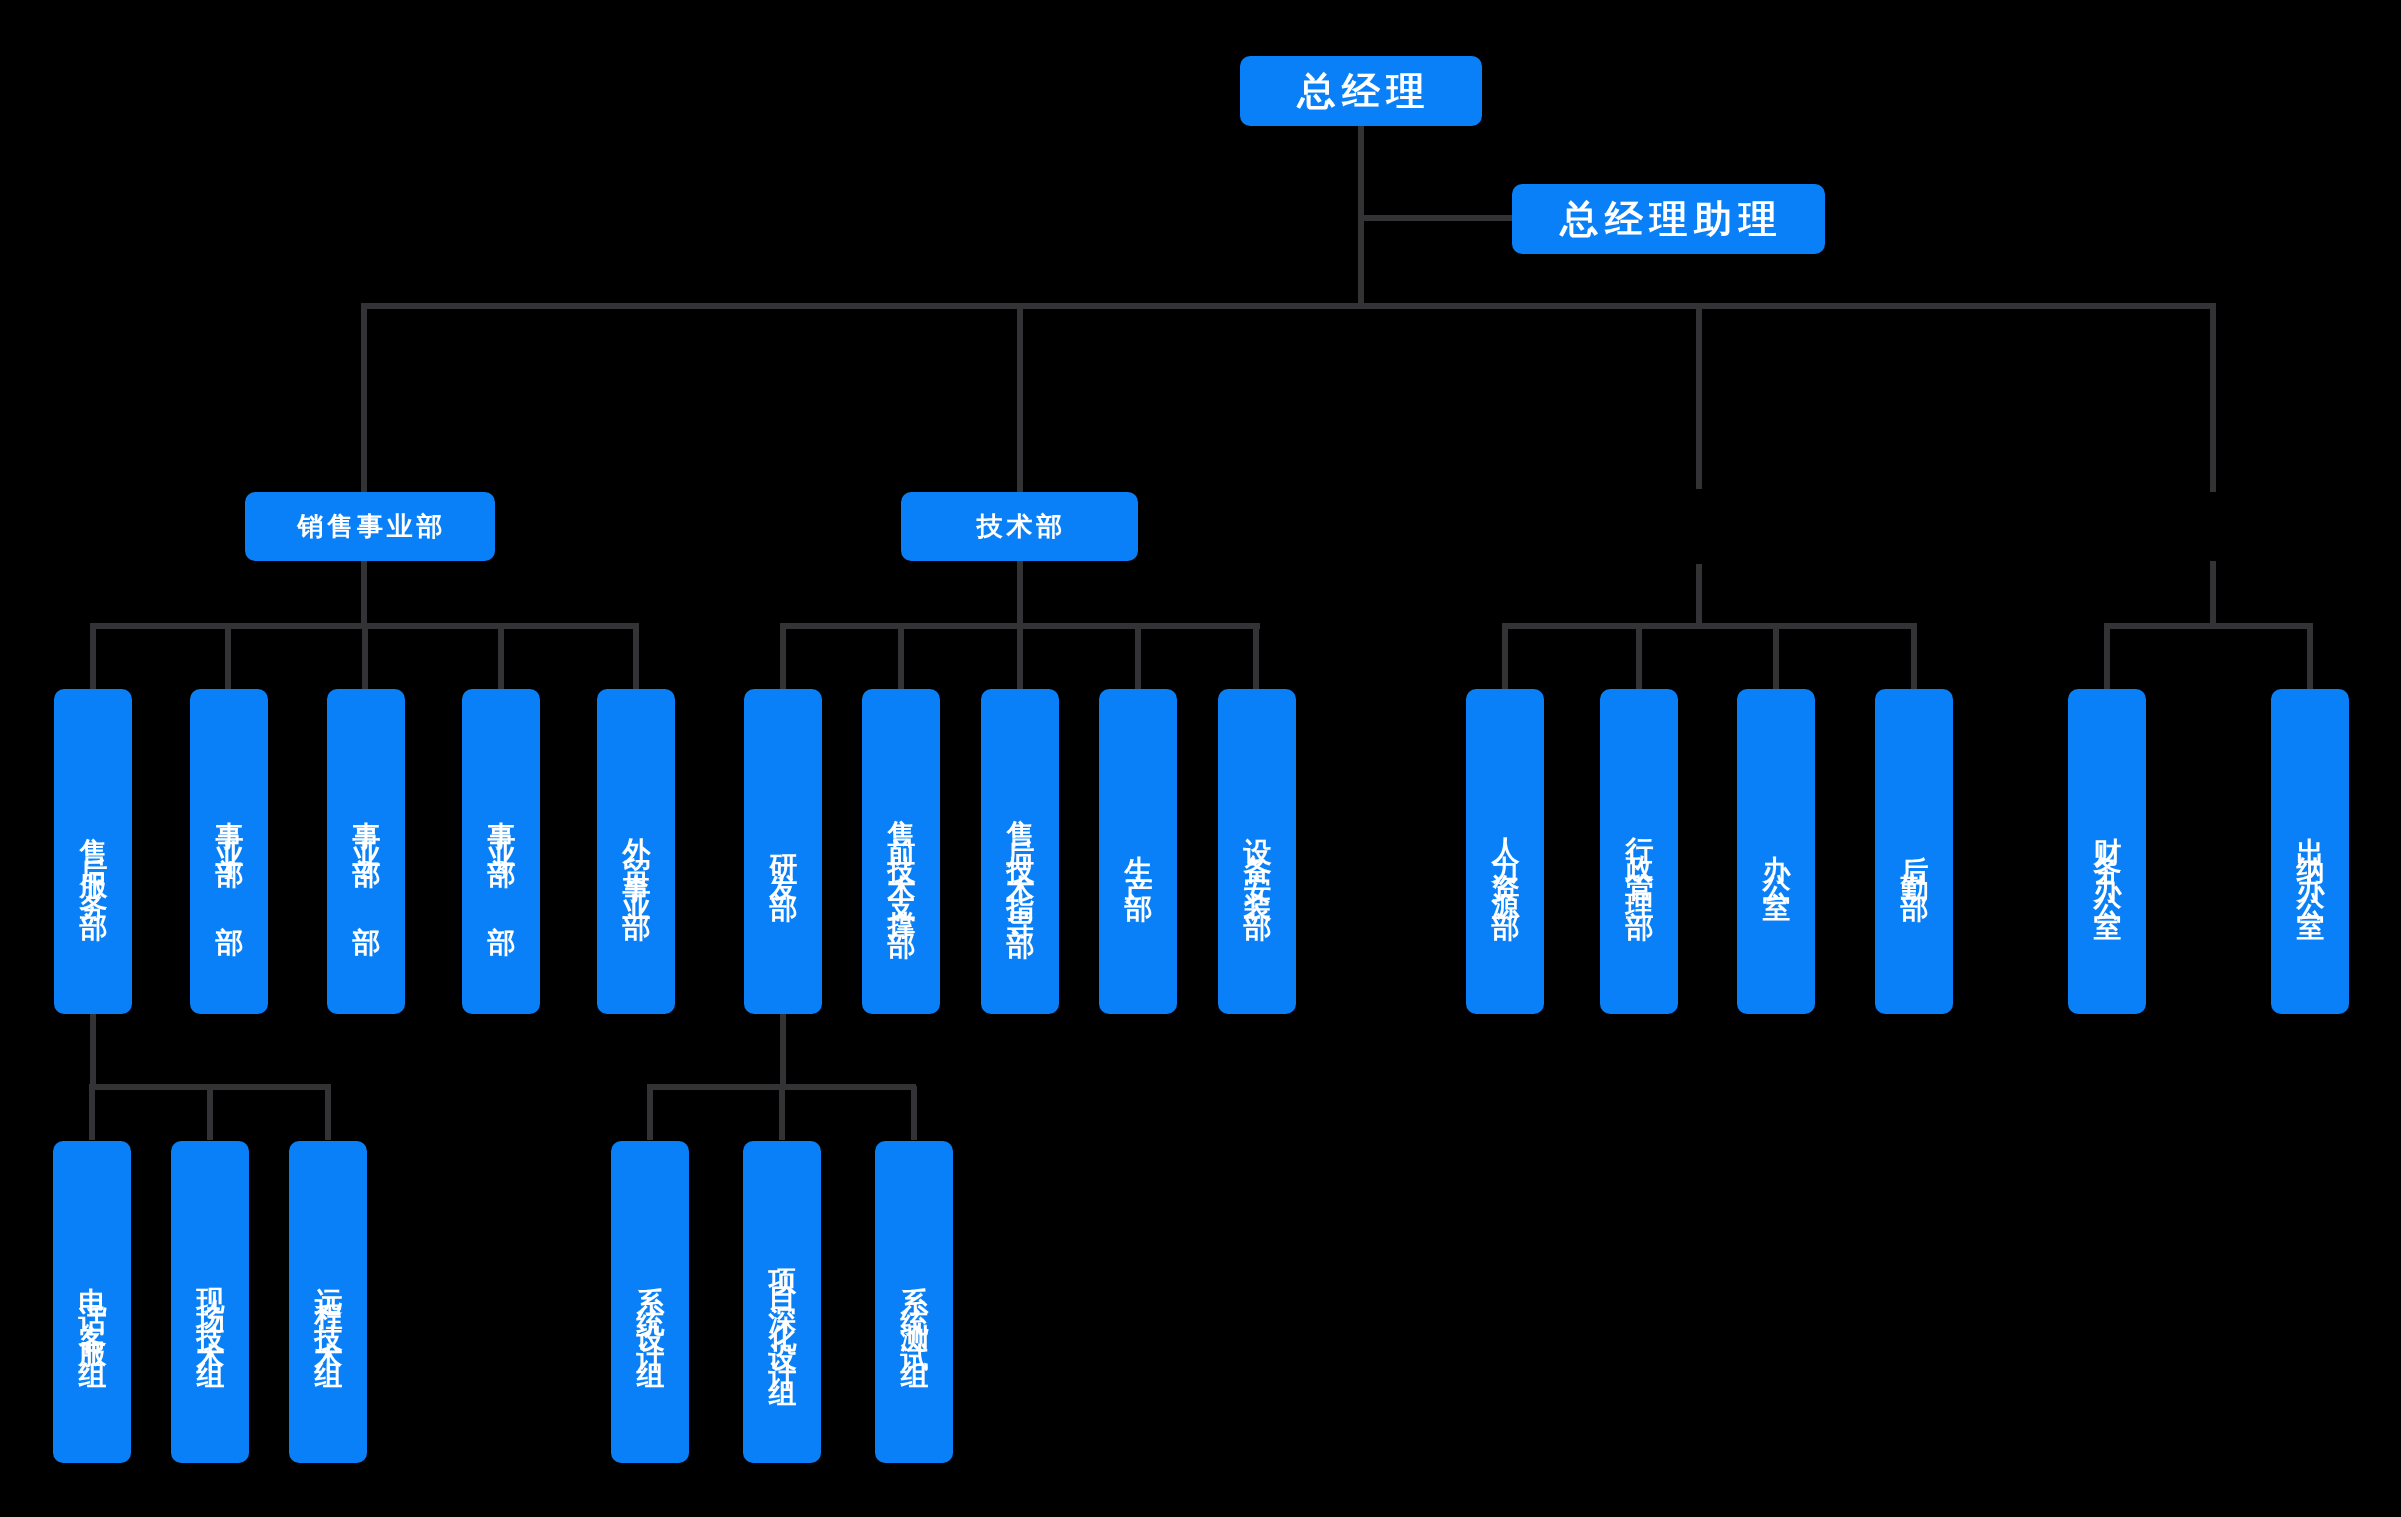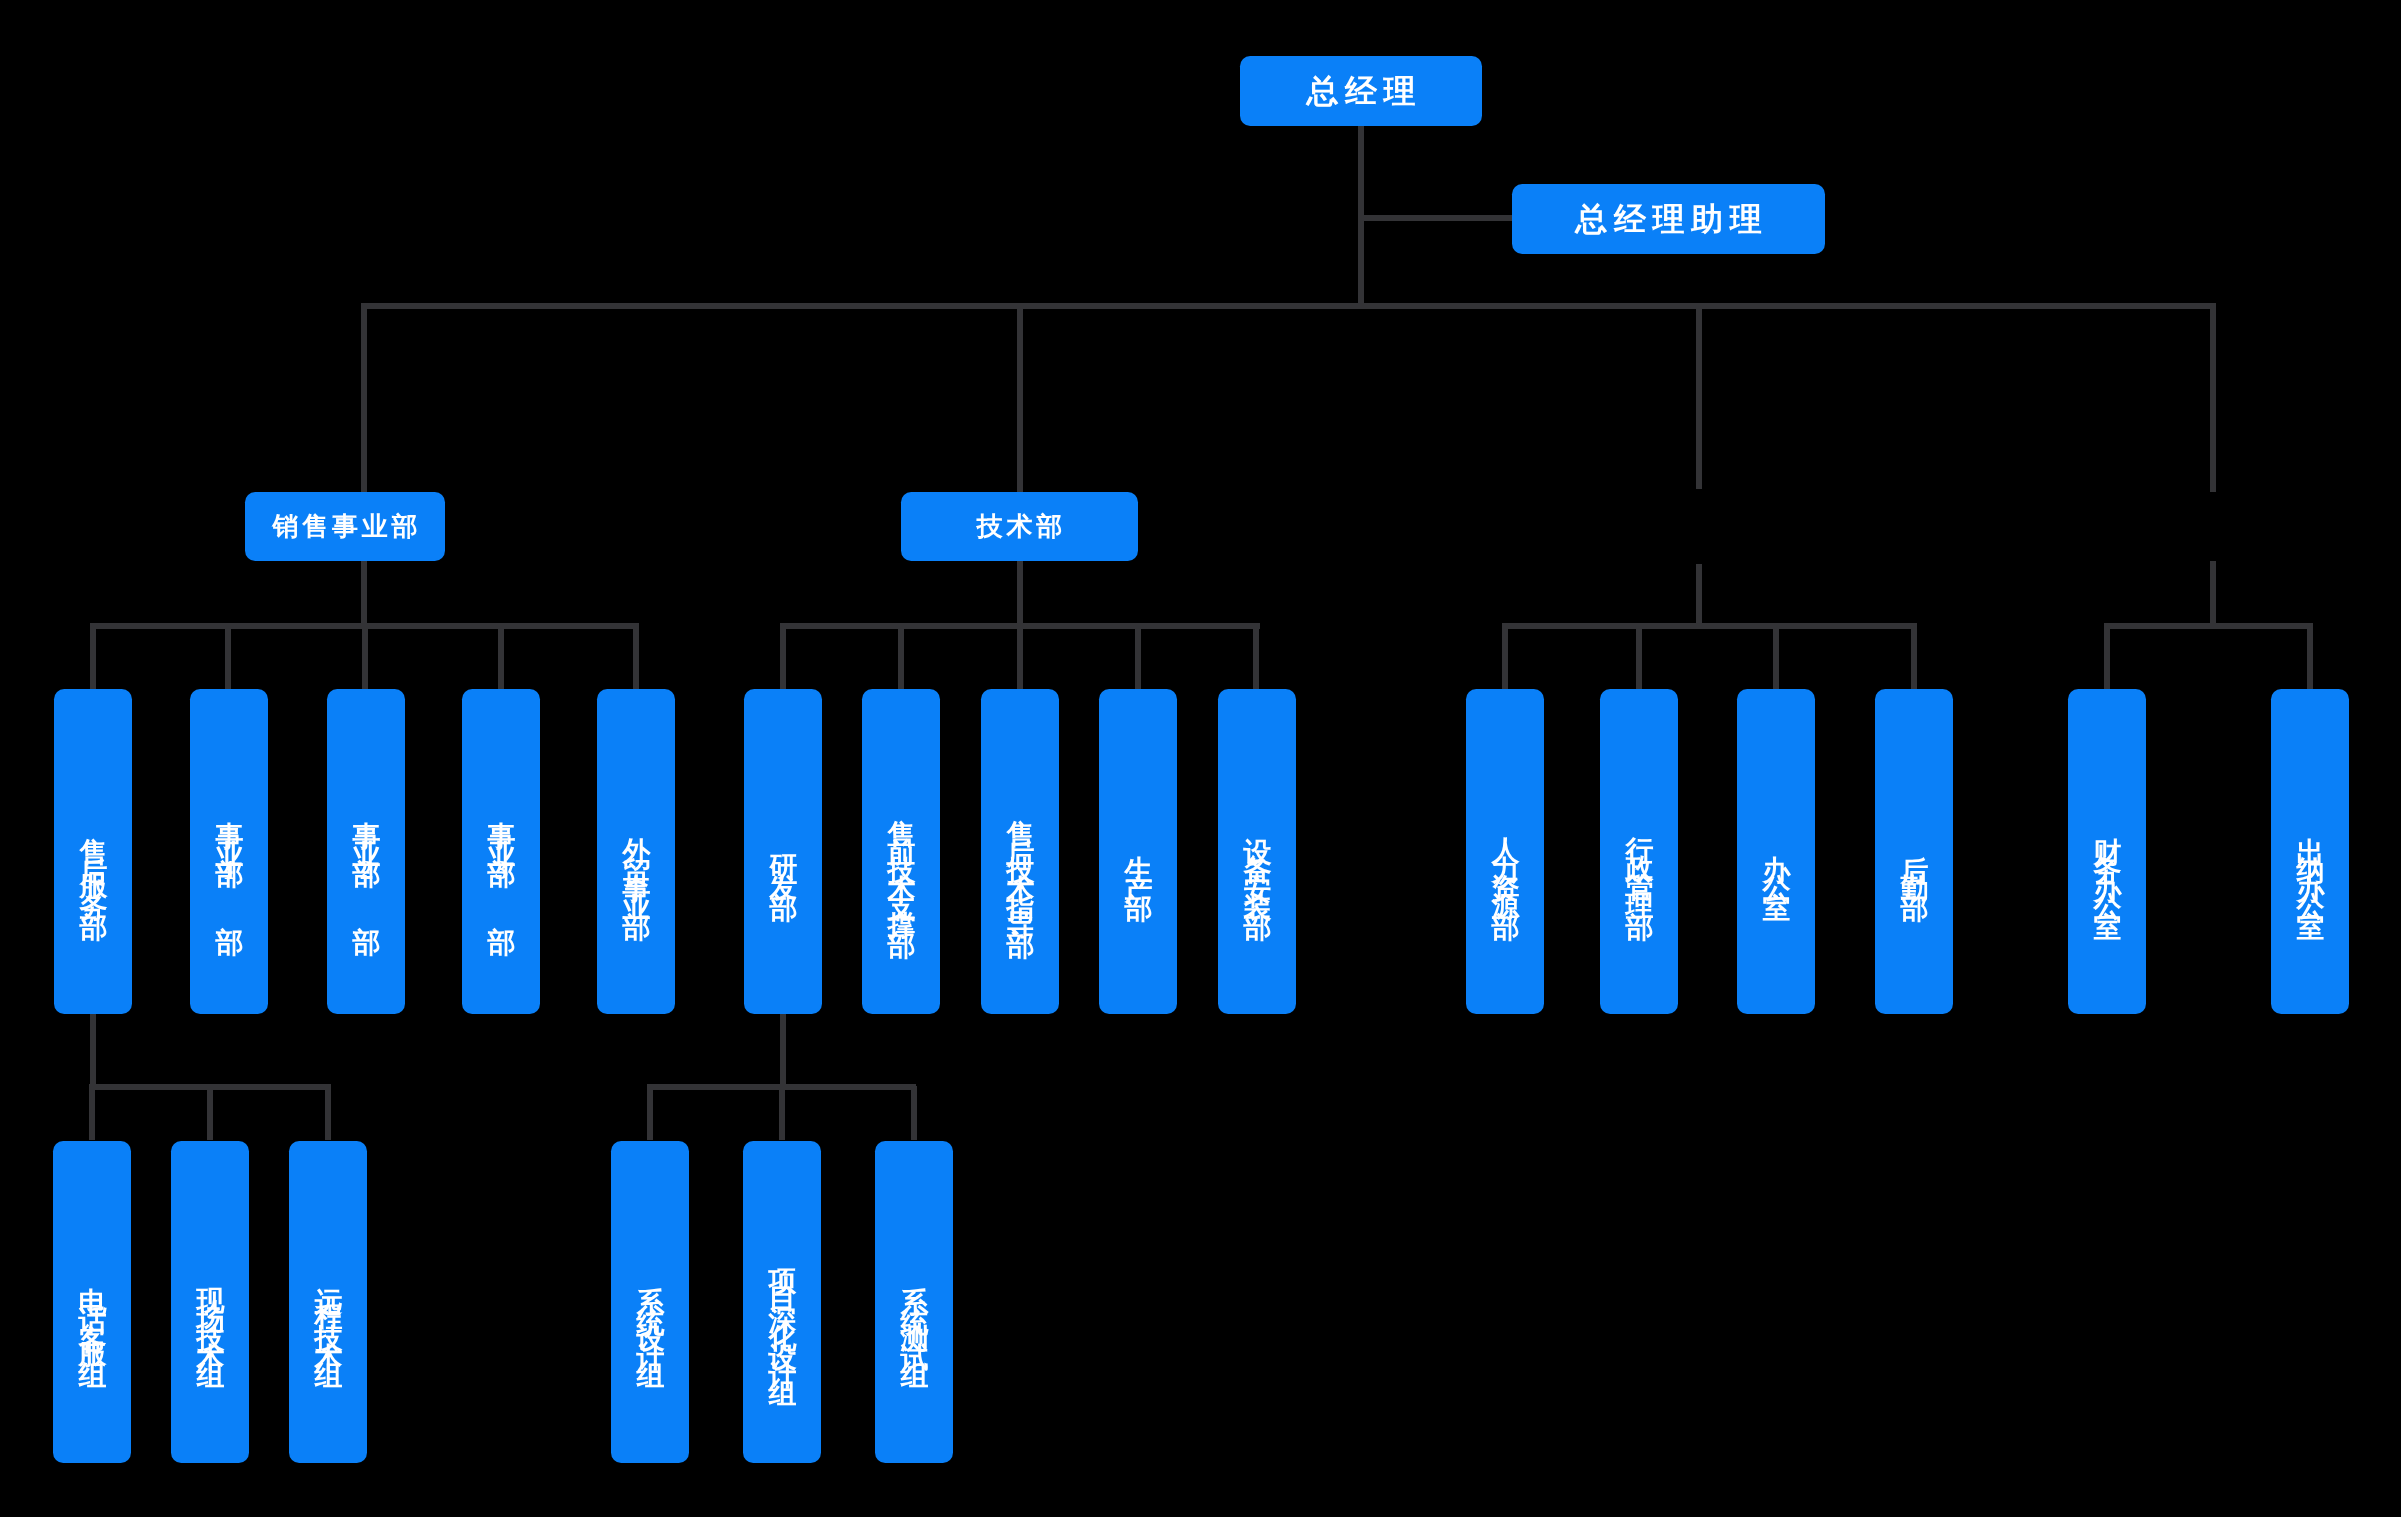--- a/index.html
+++ b/index.html
@@ -3,21 +3,21 @@
 <meta charset="utf-8">
 <style>
   html,body{margin:0;padding:0;background:#000;}
   #canvas{position:relative;width:2401px;height:1518px;background:#000;overflow:hidden;
           font-family:"Liberation Serif","DejaVu Serif",serif;}
   .ln{position:absolute;background:#333336;}
   .box,.vbox{position:absolute;background:#0a80f8;border-radius:10.2px;color:#fff;
              display:flex;align-items:center;justify-content:center;font-weight:700;}
   .box{font-size:26px;}
   .box .lbl{letter-spacing:3.7px;padding-left:3.7px;text-align:center;line-height:35px;}
-  .box.lg{font-size:32px;}
+  .box.lg{font-size:38px;}
   .box.lg .lbl{letter-spacing:6.6px;padding-left:6.6px;}
   .vbox .lbl{writing-mode:vertical-rl;text-orientation:upright;font-size:28px;
              letter-spacing:18.3px;margin-bottom:-18.3px;line-height:1;}
   .wrap .lbl{display:inline-block;width:150px;padding-left:0;letter-spacing:2.9px;word-break:break-all;}
 </style>
 </head>
 <body>
 
 <div id="canvas">
 
@@ -72,21 +72,21 @@
   <div class="ln" style="left:779px;top:1086px;width:5.9px;height:54px;"></div>
   <div class="ln" style="left:911px;top:1086px;width:5.9px;height:54px;"></div>
 
   <div class="box lg" style="left:1240px;top:56px;width:242px;height:70px;">
     <span class="lbl">总经理</span>
   </div>
   <div class="box lg" style="left:1512px;top:184px;width:313px;height:70px;">
     <span class="lbl">总经理助理</span>
   </div>
 
-  <div class="box" style="left:245px;top:492px;width:200px;height:69px;">
+  <div class="box" style="left:245px;top:492px;width:250px;height:69px;">
     <span class="lbl">销售事业部</span>
   </div>
   <div class="box" style="left:901px;top:492px;width:237px;height:69px;">
     <span class="lbl">技术部</span>
   </div>
 
   <div class="vbox" style="left:54px;top:689px;width:78px;height:325px;">
     <span class="lbl">售后服务部</span>
   </div>
   <div class="vbox" style="left:190px;top:689px;width:78px;height:325px;">

